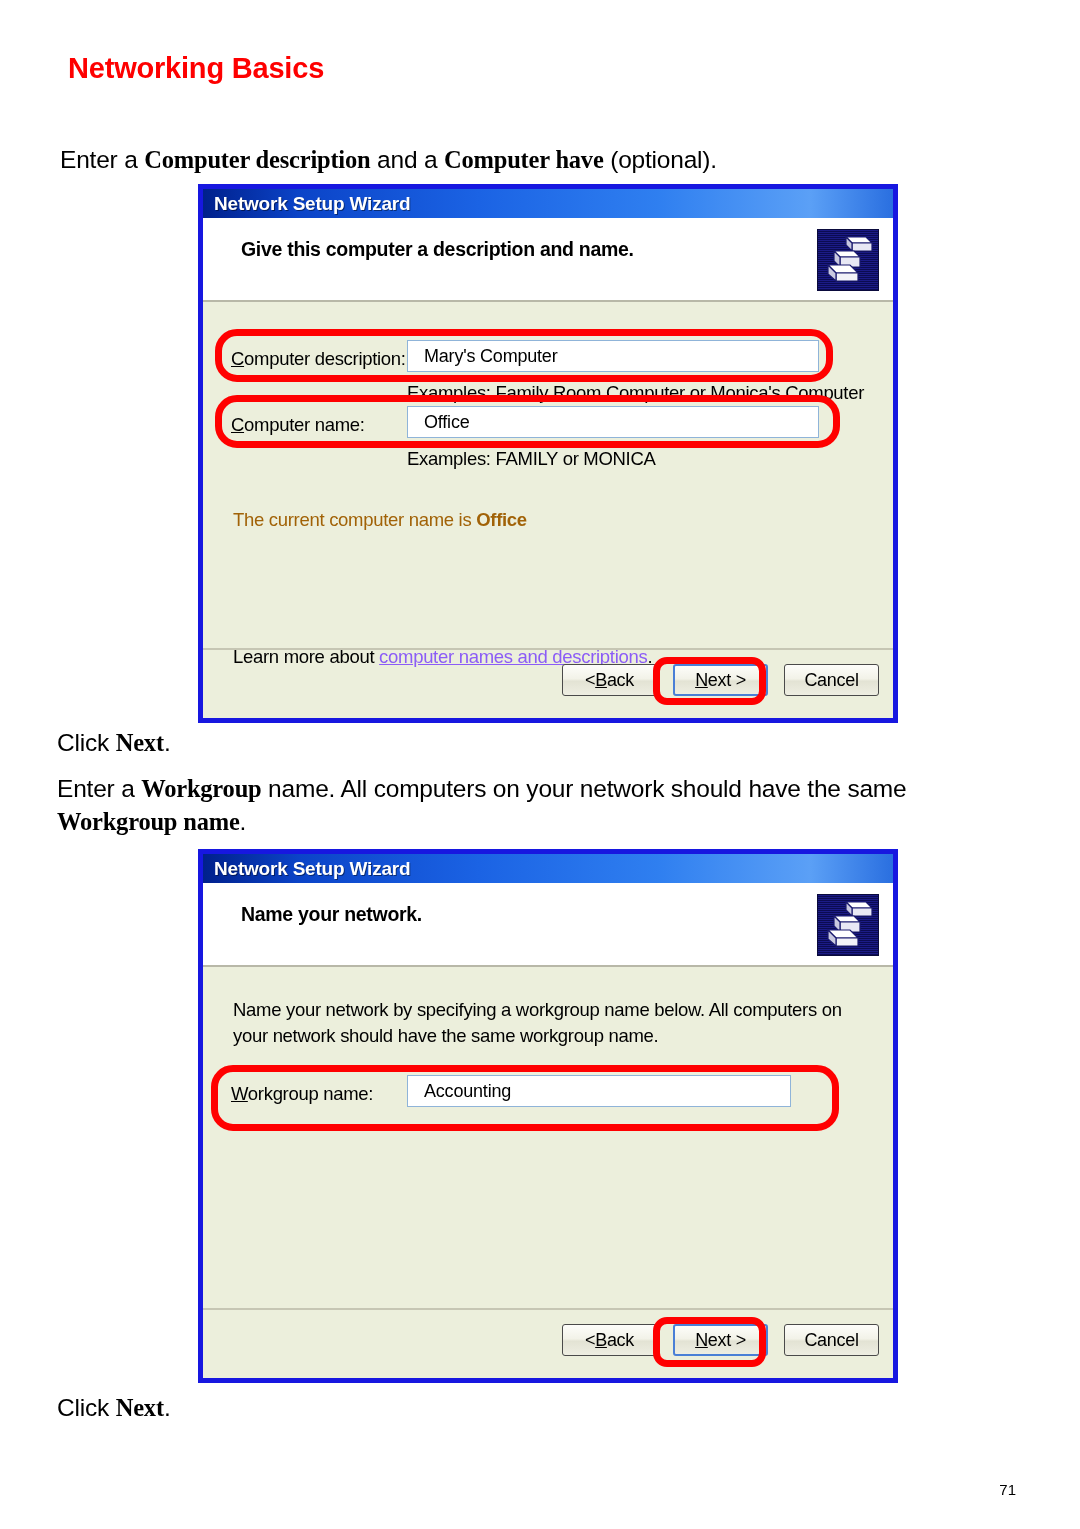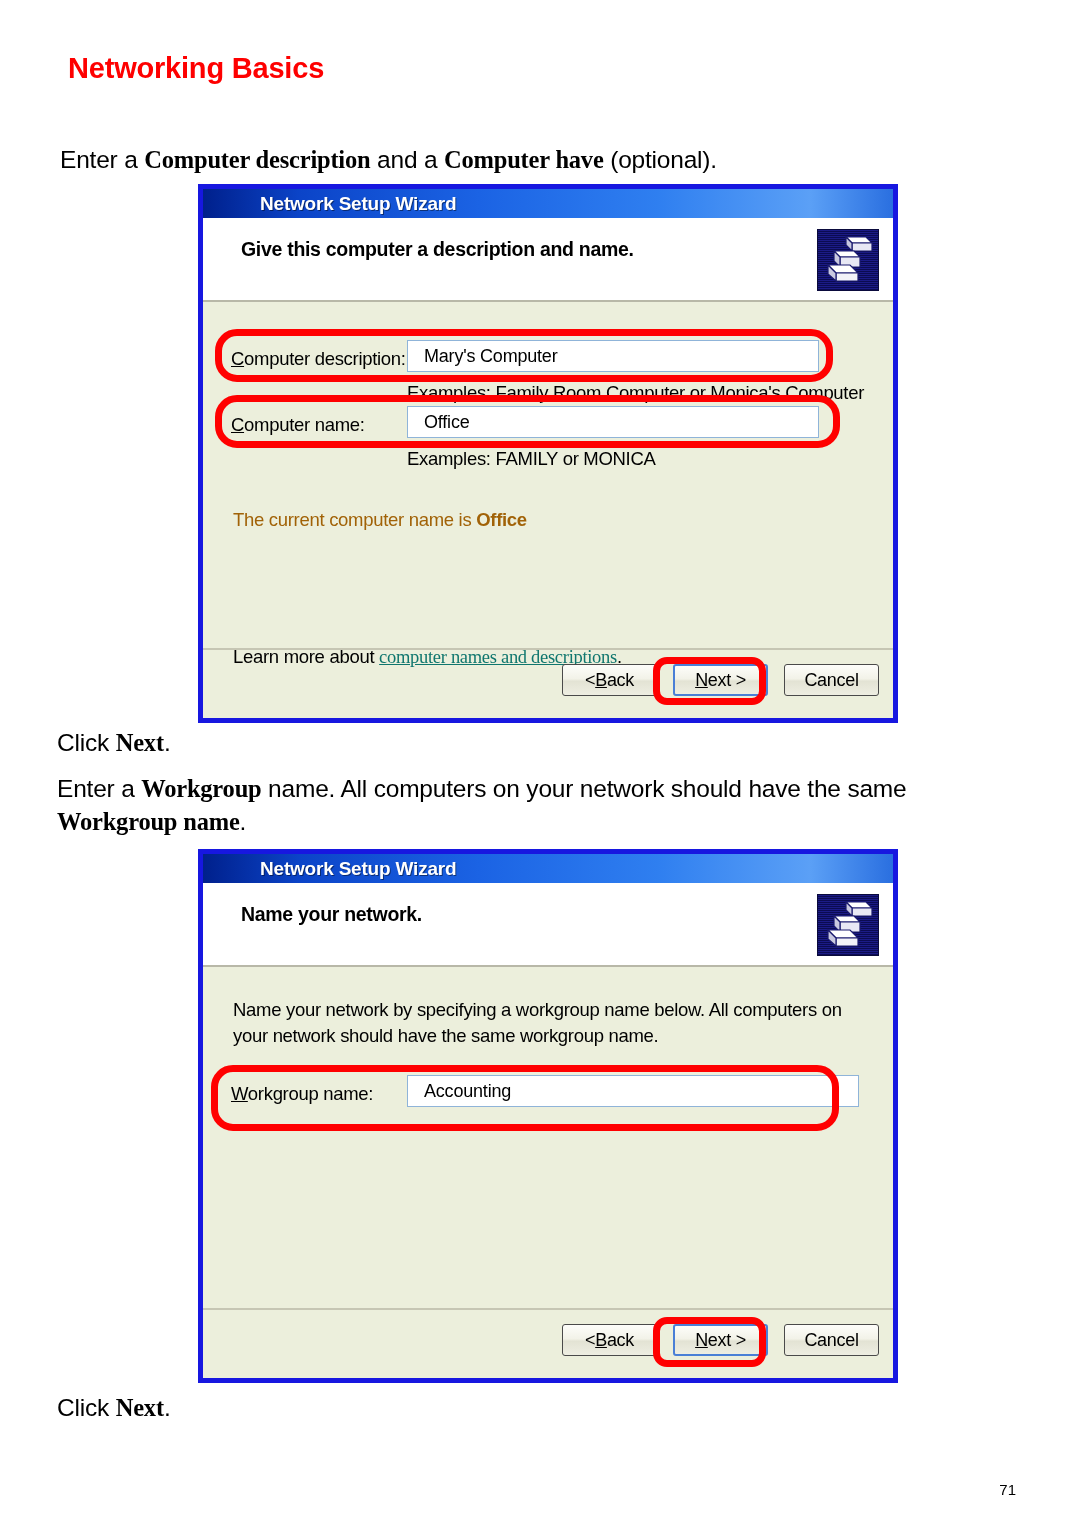--- a/index.html
+++ b/index.html
@@ -65,21 +65,20 @@
     align-items: center;
     padding-left: 11px;
     box-sizing: border-box;
   }
   .titlebar-text {
     color: #ffffff;
     font-size: 19px;
     font-weight: bold;
     letter-spacing: -0.2px;
     text-shadow: 1px 1px 0 rgba(0,0,0,0.45);
-    margin-left: 46px;
   }
 
   .dlg-header {
     background: #ffffff;
     height: 84px;
     position: relative;
     border-bottom: 2px solid #b8b8a8;
     box-sizing: border-box;
   }
   .dlg-header-title {
@@ -193,23 +192,22 @@
   }
   .static-text b { font-weight: bold; }
 
   .learn-more {
     position: absolute;
     font-size: 18.5px;
     color: #000;
     letter-spacing: -0.3px;
   }
   .learn-more a {
-    color: #0f766e;
+    color: #8b5cf6;
     text-decoration: underline;
-    font-family: Liberation Serif, serif;
   }
 
   .para {
     position: absolute;
     font-size: 18.5px;
     color: #000;
     line-height: 1.4;
     letter-spacing: -0.3px;
   }
 
@@ -313,21 +311,21 @@
         </g>
       </svg>
     </div>
   </div>
 
   <div class="dlg-body">
 
     <div class="para" style="left:30px; top:30px; width:610px;">Name your network by specifying a workgroup name below. All computers on your network should have the same workgroup name.</div>
 
     <div class="field-label" style="left:28px; top:116px;"><u>W</u><span>orkgroup name:</span></div>
-    <div class="textfield" style="left:204px; top:108px; width:452px; height:32px;">Accounting</div>
+    <div class="textfield" style="left:204px; top:108px; width:384px; height:32px;">Accounting</div>
     <div class="hint" style="left:204px; top:162px;">Examples: HOME or OFFICE</div>
 
     <div class="clip-cover" style="left:198px; top:163px; width:430px; height:22px;"></div>
     <div class="redbox" style="left:8px; top:98px; width:628px; height:66px;"></div>
 
     <div class="dlg-footer">
       <div class="btn-row">
         <div class="btn">
             <span>&lt; </span>
             <u>B</u>

